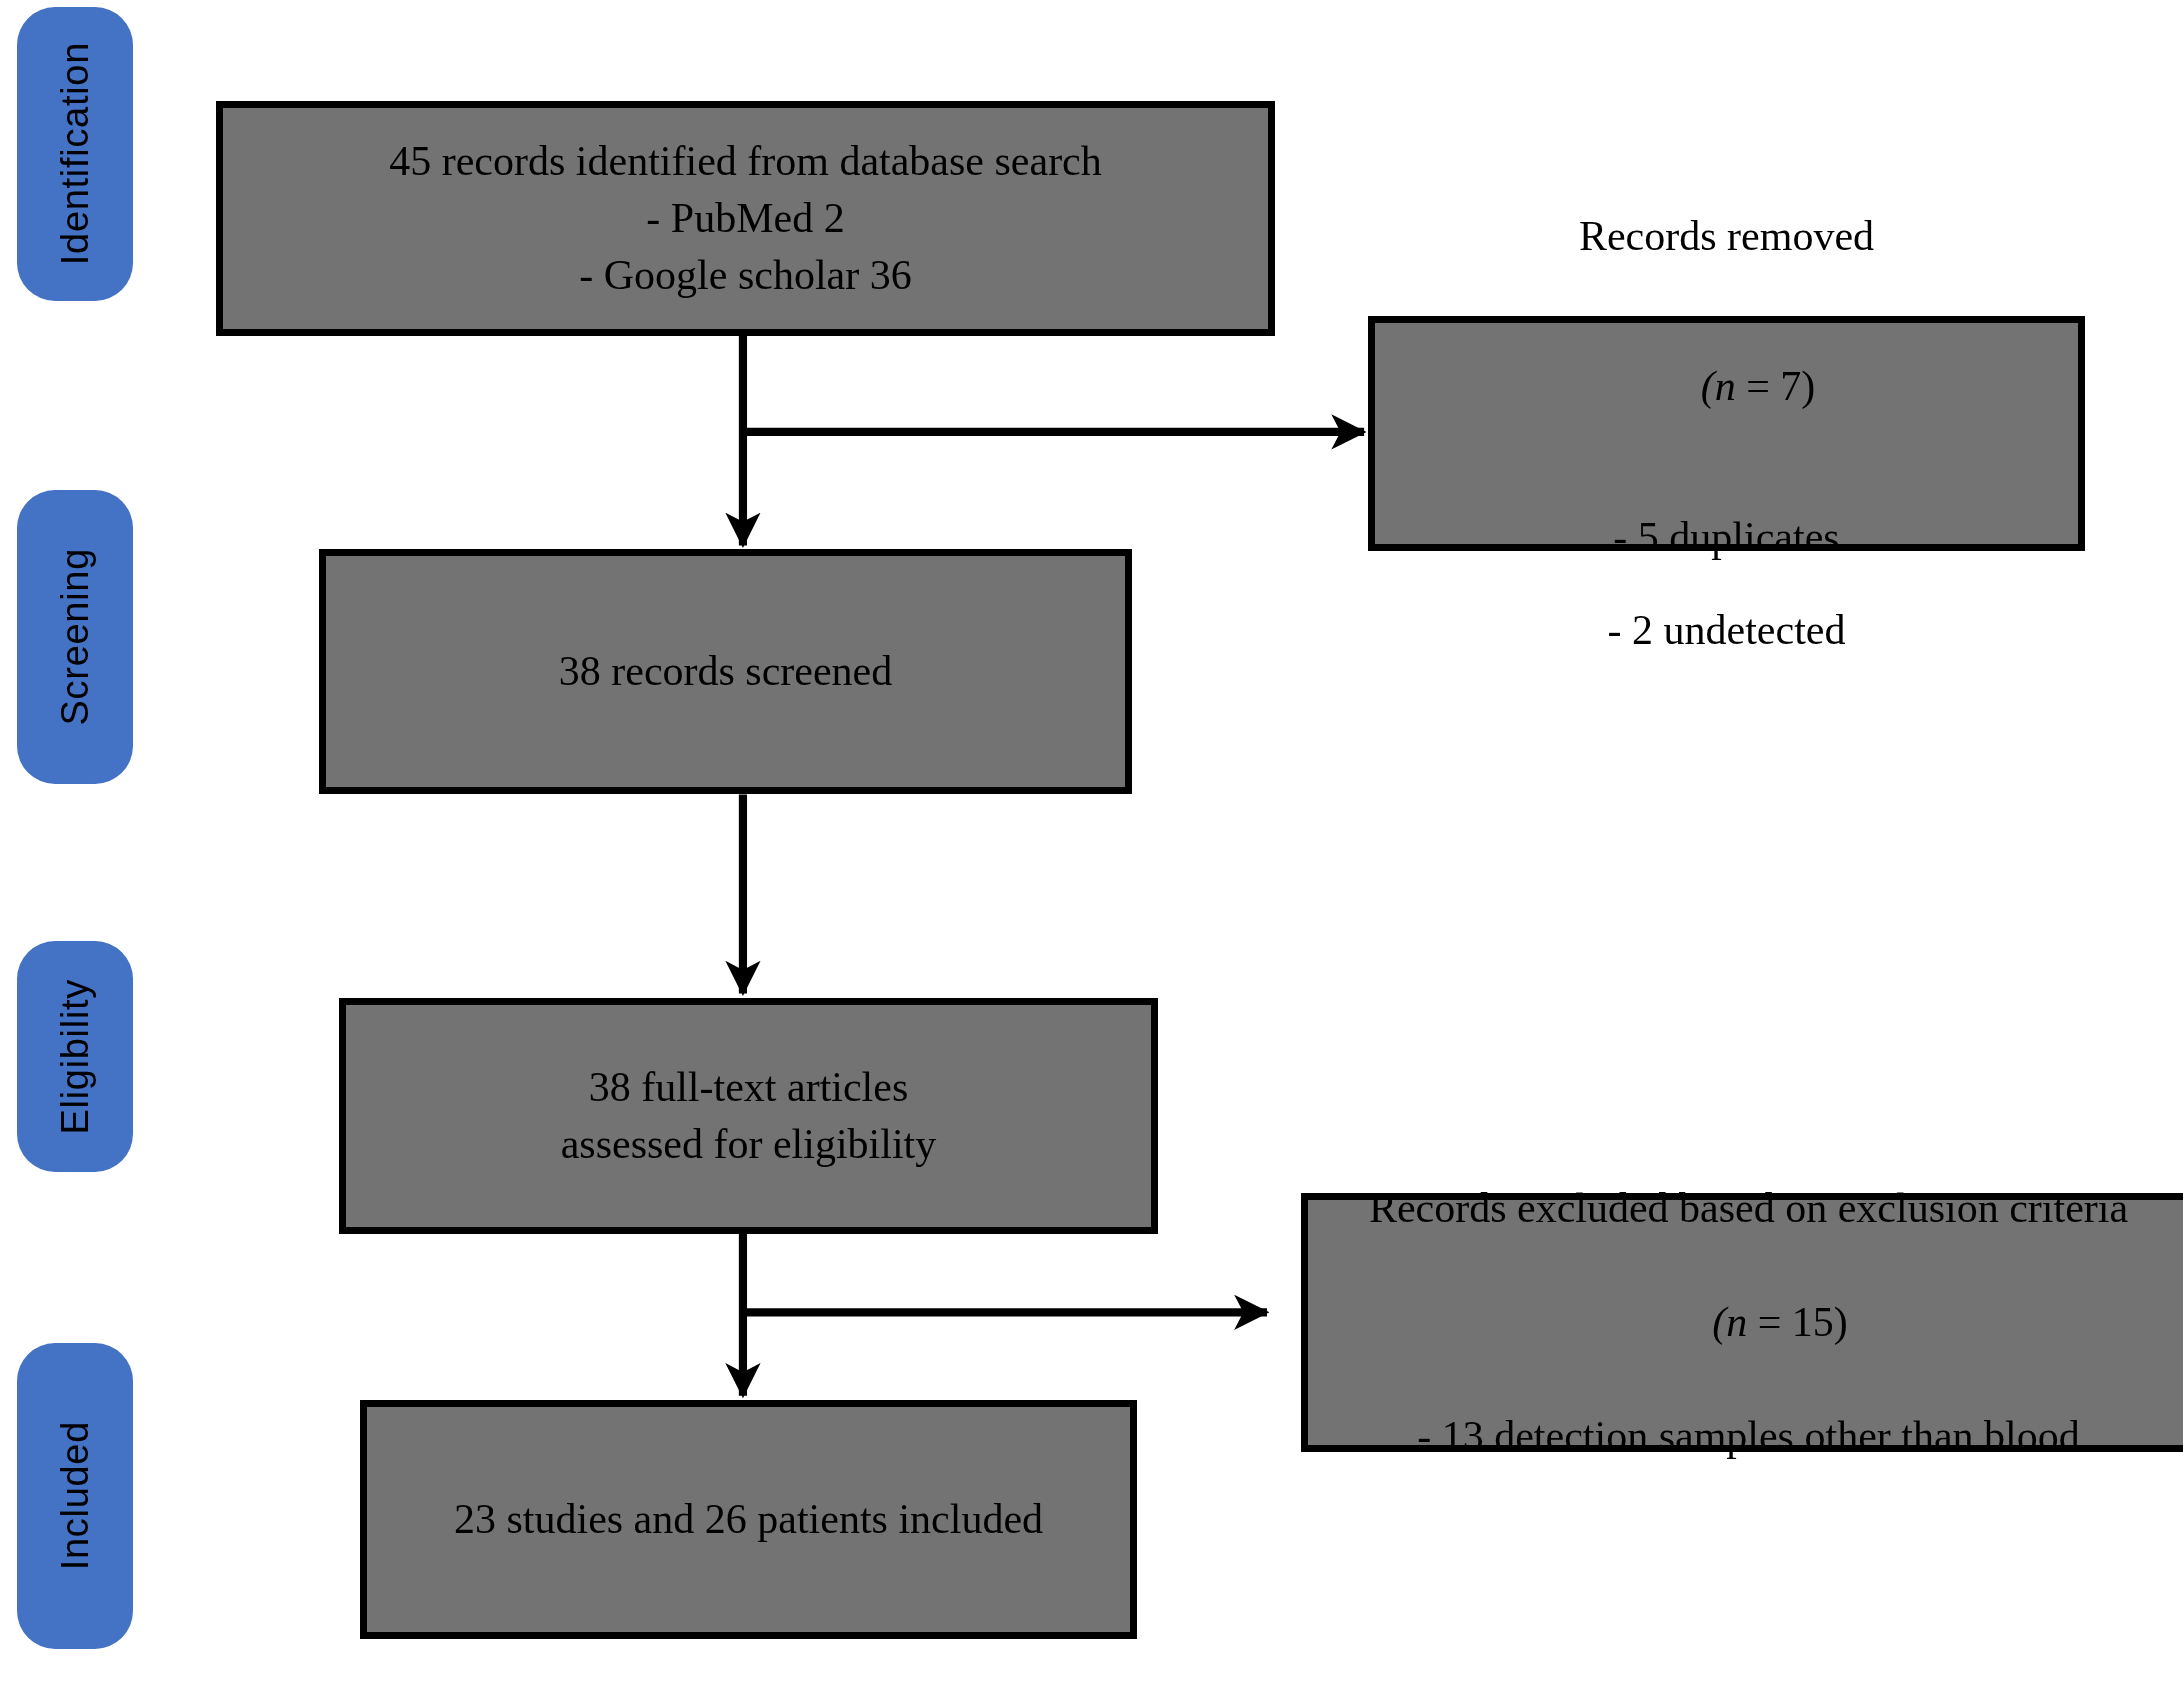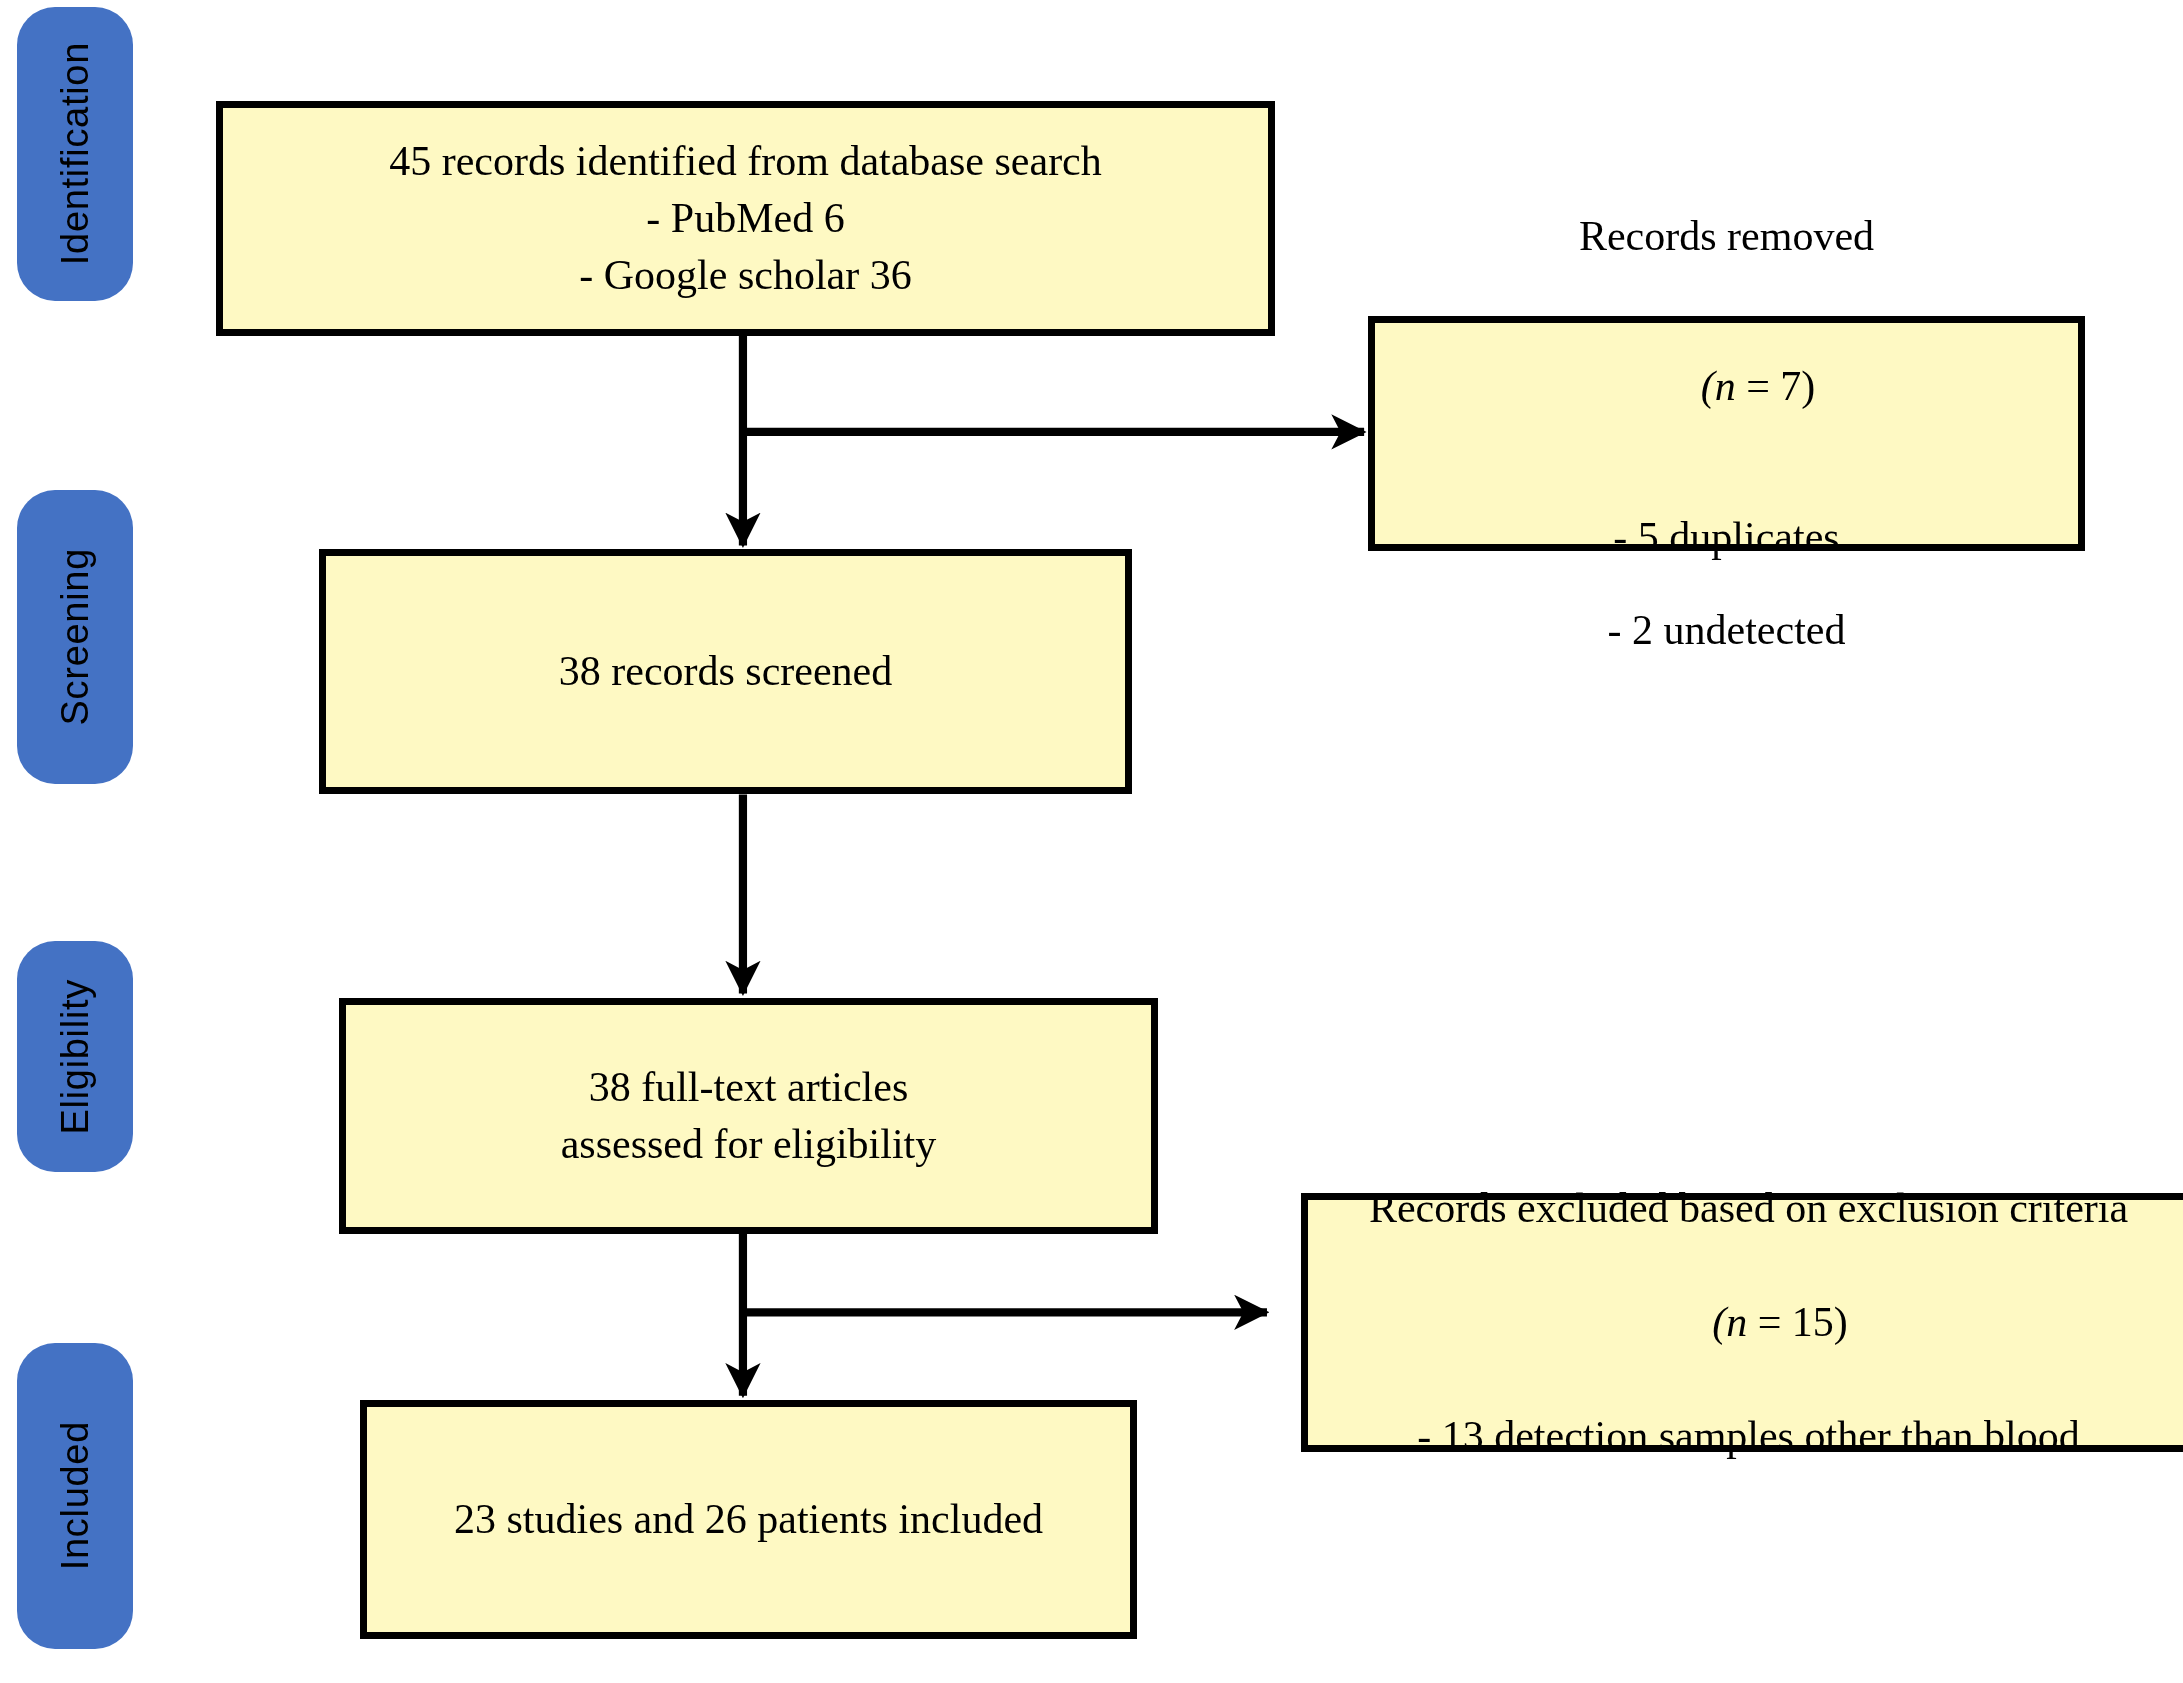--- a/index.html
+++ b/index.html
@@ -35,21 +35,21 @@
     font-family: "Liberation Sans", sans-serif;
     font-size: 38px;
     letter-spacing: 0.7px;
     color: #000000;
     white-space: nowrap;
   }
   .flowbox {
     position: absolute;
     box-sizing: border-box;
     border: 7.5px solid #000000;
-    background: #fef9c3;
+    background: #737373;
     display: flex;
     flex-direction: column;
     align-items: center;
     justify-content: center;
     text-align: center;
     font-size: 42px;
     line-height: 1.36;
     z-index: 1;
   }
   .tline { white-space: pre-wrap; }
@@ -93,21 +93,21 @@
   </div>
   <div class="stage" id="stage-eligibility">
     <span class="stage-text">Eligibility</span>
   </div>
   <div class="stage" id="stage-included">
     <span class="stage-text">Included</span>
   </div>
 
   <div class="flowbox" id="box-identified">
     <div class="tline">45 records identified from database search</div>
-    <div class="tline">- PubMed 6</div>
+    <div class="tline">- PubMed 2</div>
     <div class="tline">- Google scholar 36</div>
   </div>
 
   <div class="flowbox" id="box-removed">
     <div class="tline">Records removed</div>
     <div class="tline">
       <span class="it">(n</span><span> = 7)</span>
     </div>
     <div class="tline">- 5 duplicates</div>
     <div class="tline">- 2 undetected</div>

